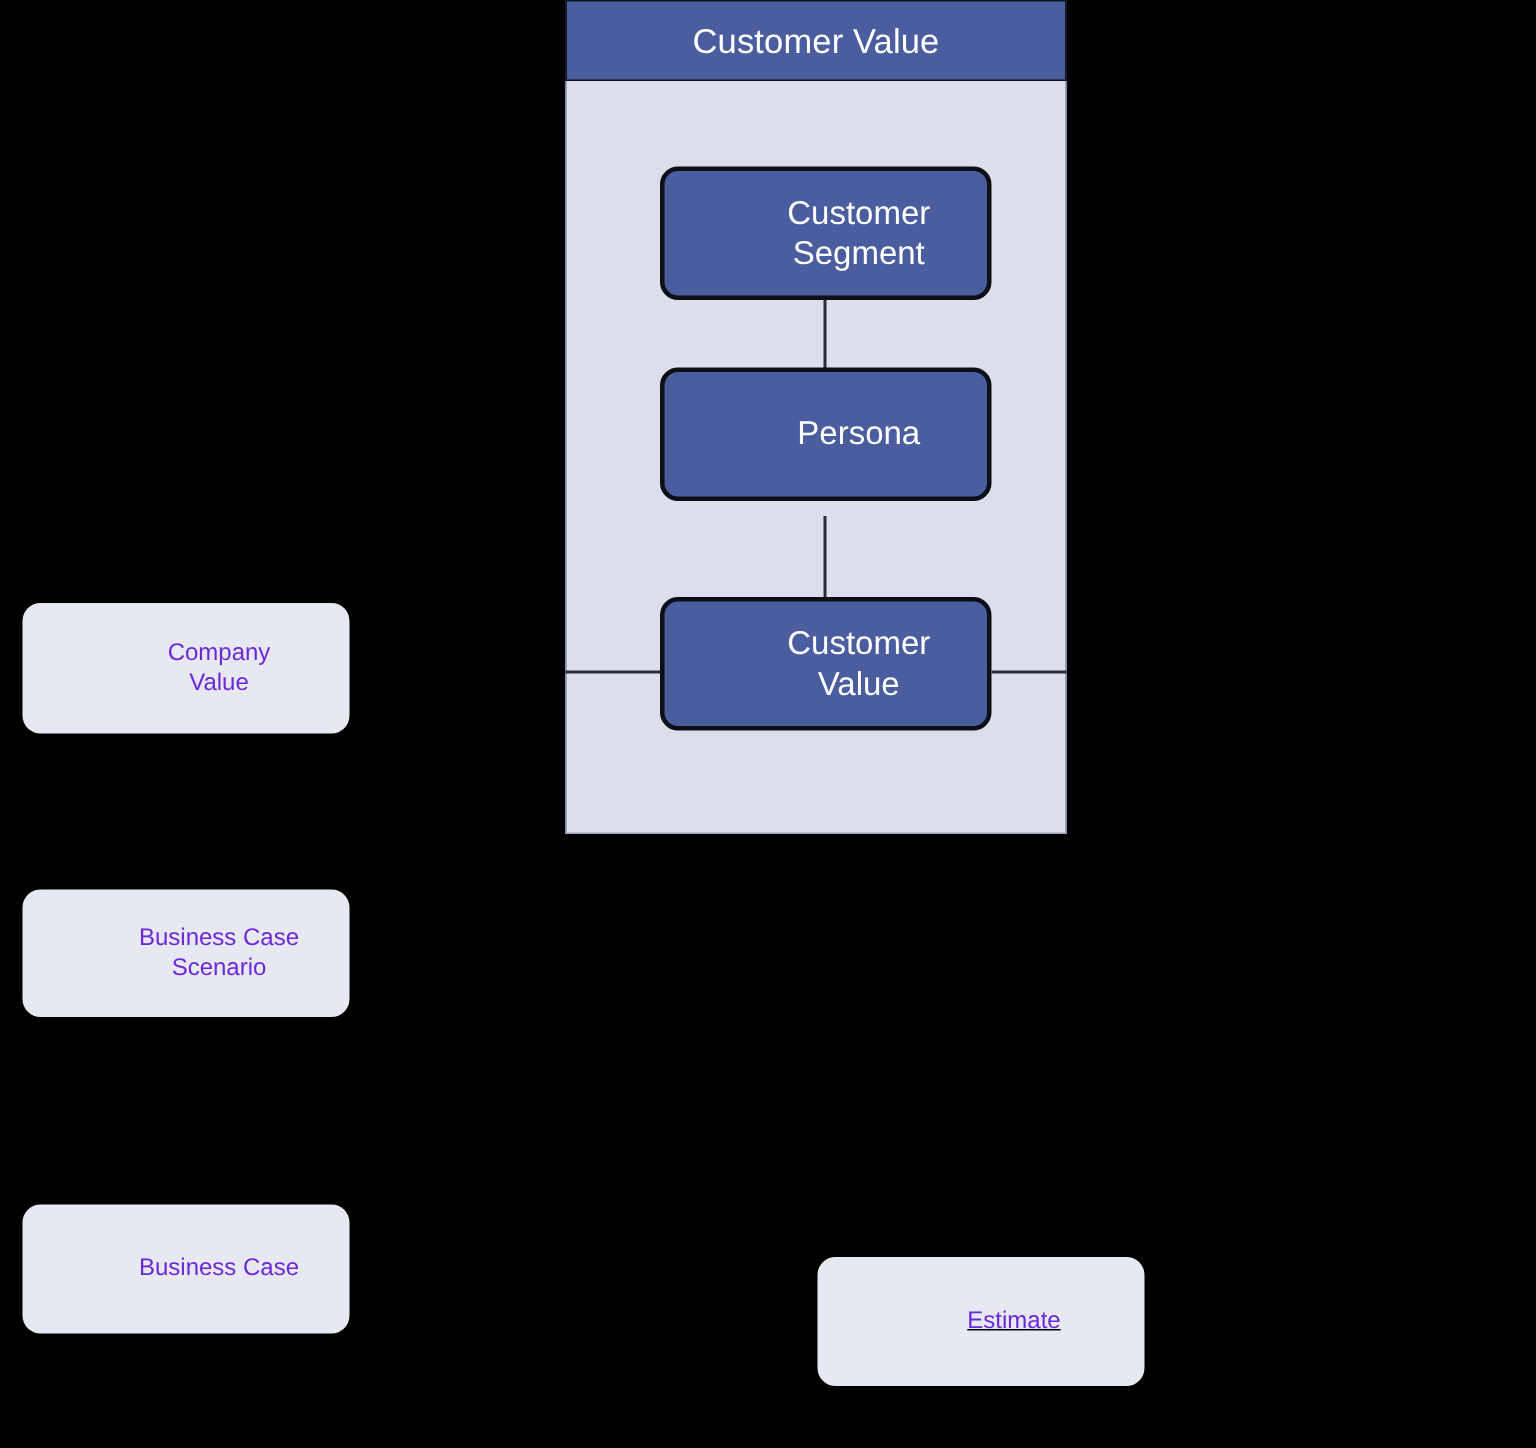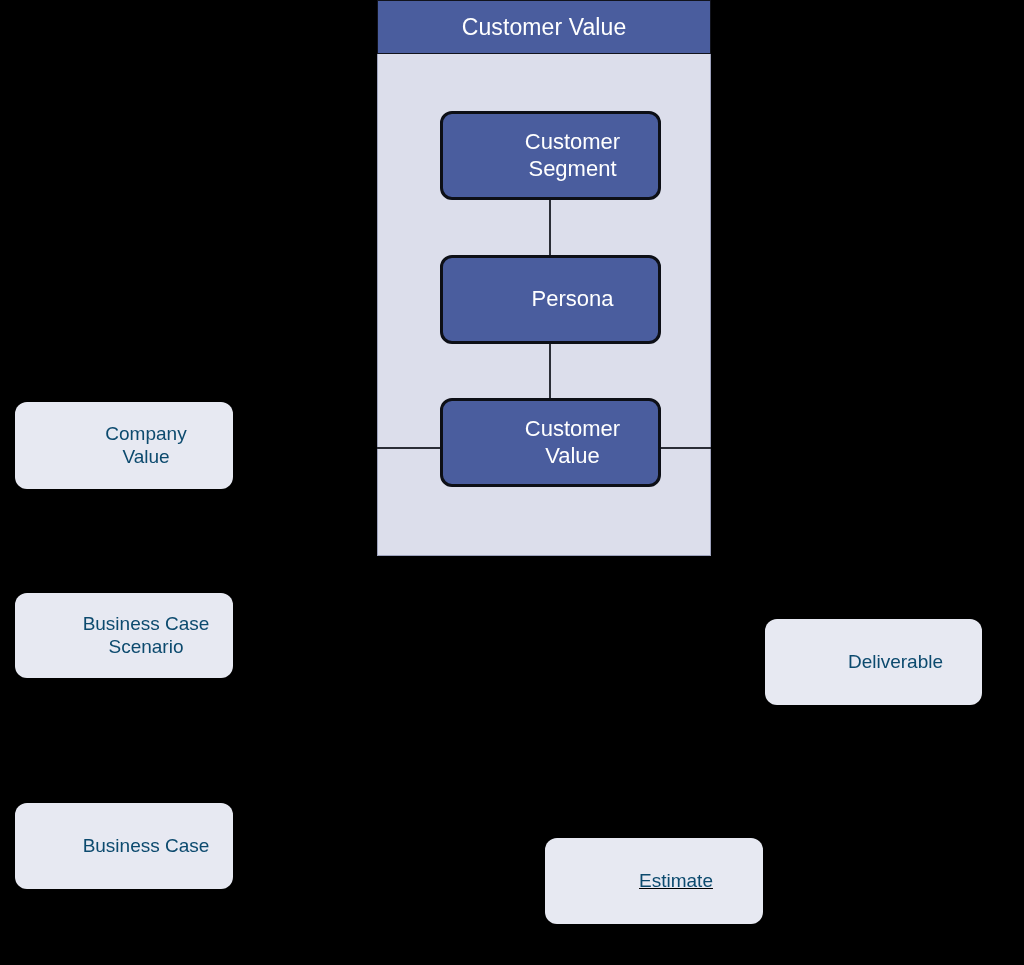--- a/index.html
+++ b/index.html
@@ -84,22 +84,22 @@
     color: #ffffff;
     font-size: 22px;
   }
 
   .node.secondary {
     background: #e7e9f2;
     border: none;
     border-radius: 12px;
   }
   .node.secondary .node-label {
-    color: #0c4a6e;
-    font-size: 19px;
+    color: #6d28d9;
+    font-size: 16px;
   }
 
   
   .edge {
     position: absolute;
     background: #2b2d36;
   }
   .edge.vertical  { width: 2px; }
   .edge.horizontal{ height: 2px; }
 </style>
@@ -121,21 +121,21 @@
 
   <div class="edge horizontal" style="left:377px; top:447px; width:63px;"></div>
 
   <div class="edge horizontal" style="left:661px; top:447px; width:50px;"></div>
 
   <div class="node primary" style="left:440px; top:111px; width:221px; height:89px;">
     <span class="node-label">Customer
 Segment</span>
   </div>
 
-  <div class="node primary" style="left:440px; top:255px; width:221px; height:89px;">
+  <div class="node primary" style="left:440px; top:245px; width:221px; height:89px;">
     <span class="node-label">Persona</span>
   </div>
 
   <div class="node primary" style="left:440px; top:398px; width:221px; height:89px;">
     <span class="node-label">Customer
 Value</span>
   </div>
 
   <div class="node secondary" style="left:15px; top:402px; width:218px; height:87px;">
     <span class="node-label">Company
@@ -144,22 +144,19 @@
 
   <div class="node secondary" style="left:15px; top:593px; width:218px; height:85px;">
     <span class="node-label">Business Case
 Scenario</span>
   </div>
 
   <div class="node secondary" style="left:15px; top:803px; width:218px; height:86px;">
     <span class="node-label">Business Case</span>
   </div>
 
-  <div class="node secondary" style="left:765px; top:619px; width:217px; height:86px;">
-    <span class="node-label">Deliverable</span>
-  </div>
 
   <div class="node secondary" style="left:545px; top:838px; width:218px; height:86px;text-decoration:underline;">
     <span class="node-label">Estimate</span>
   </div>
 
 
 </div>
 
 </body></html>

